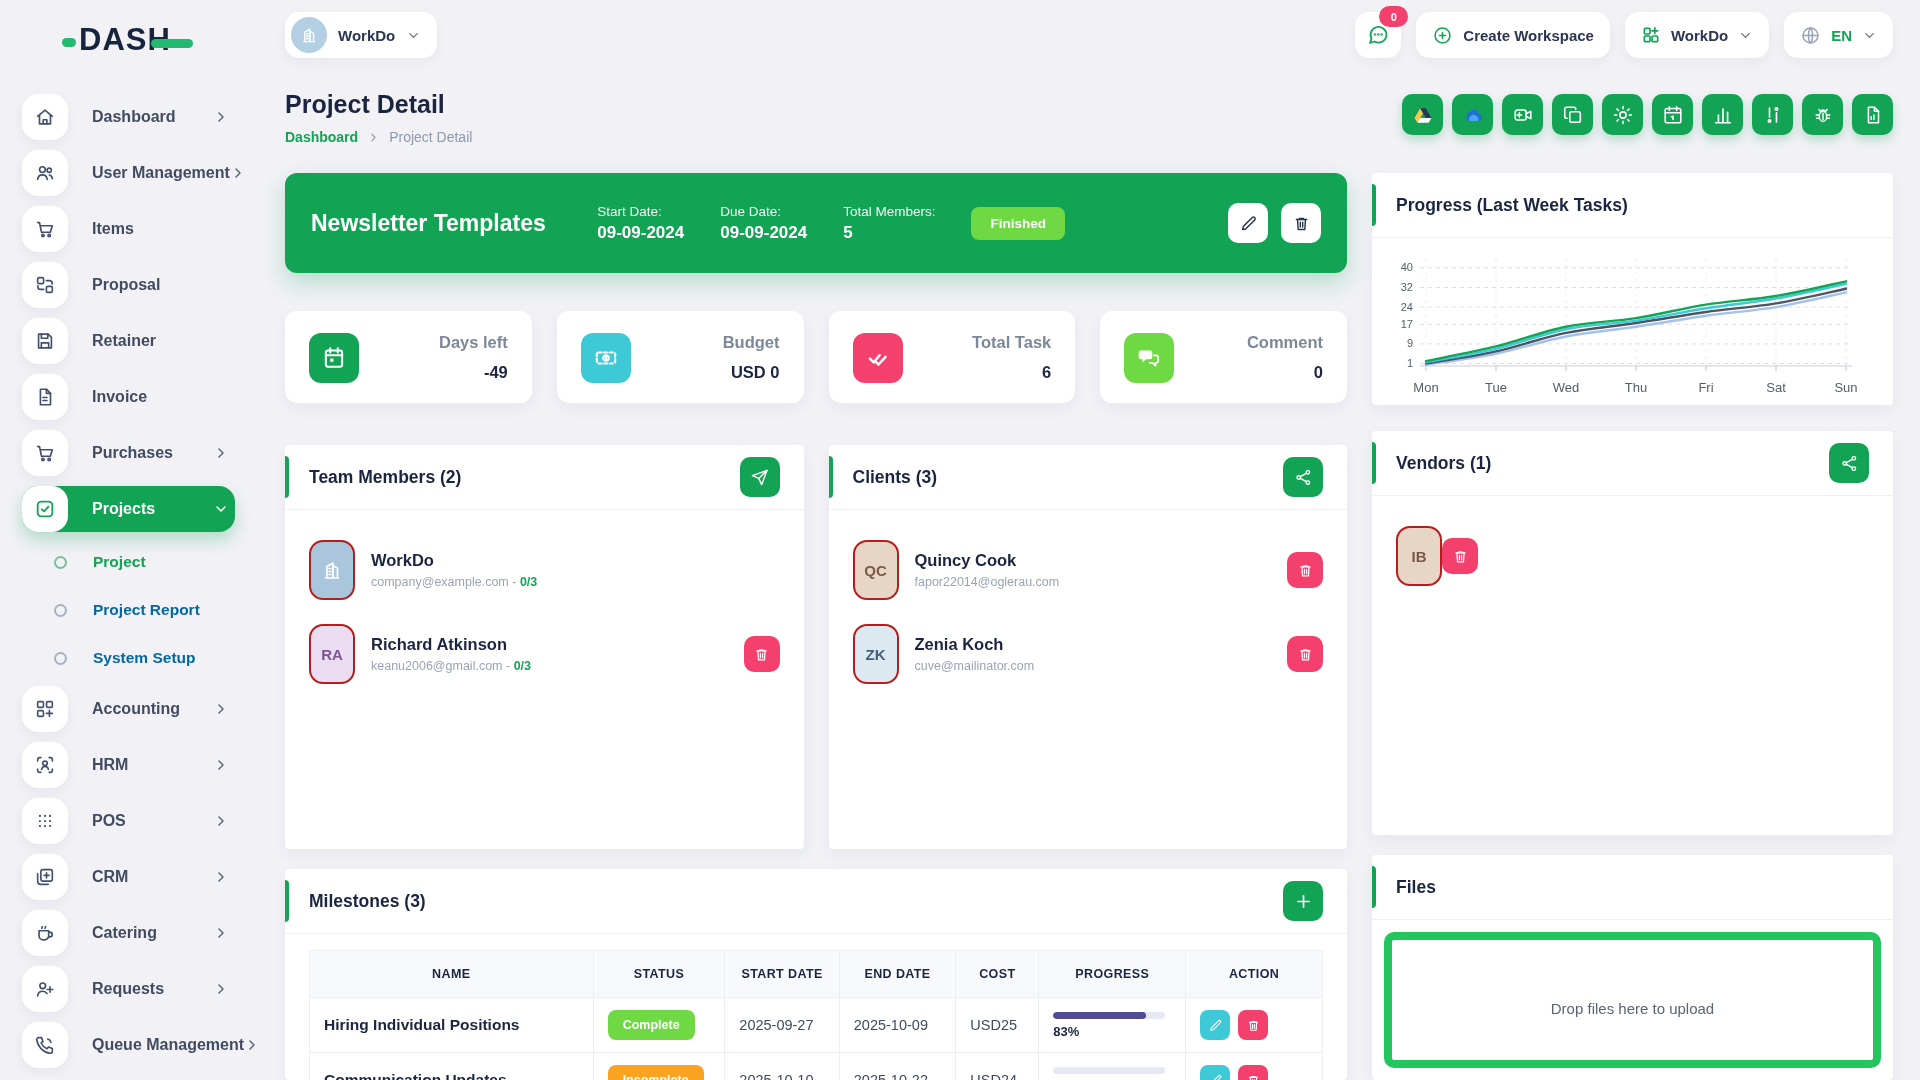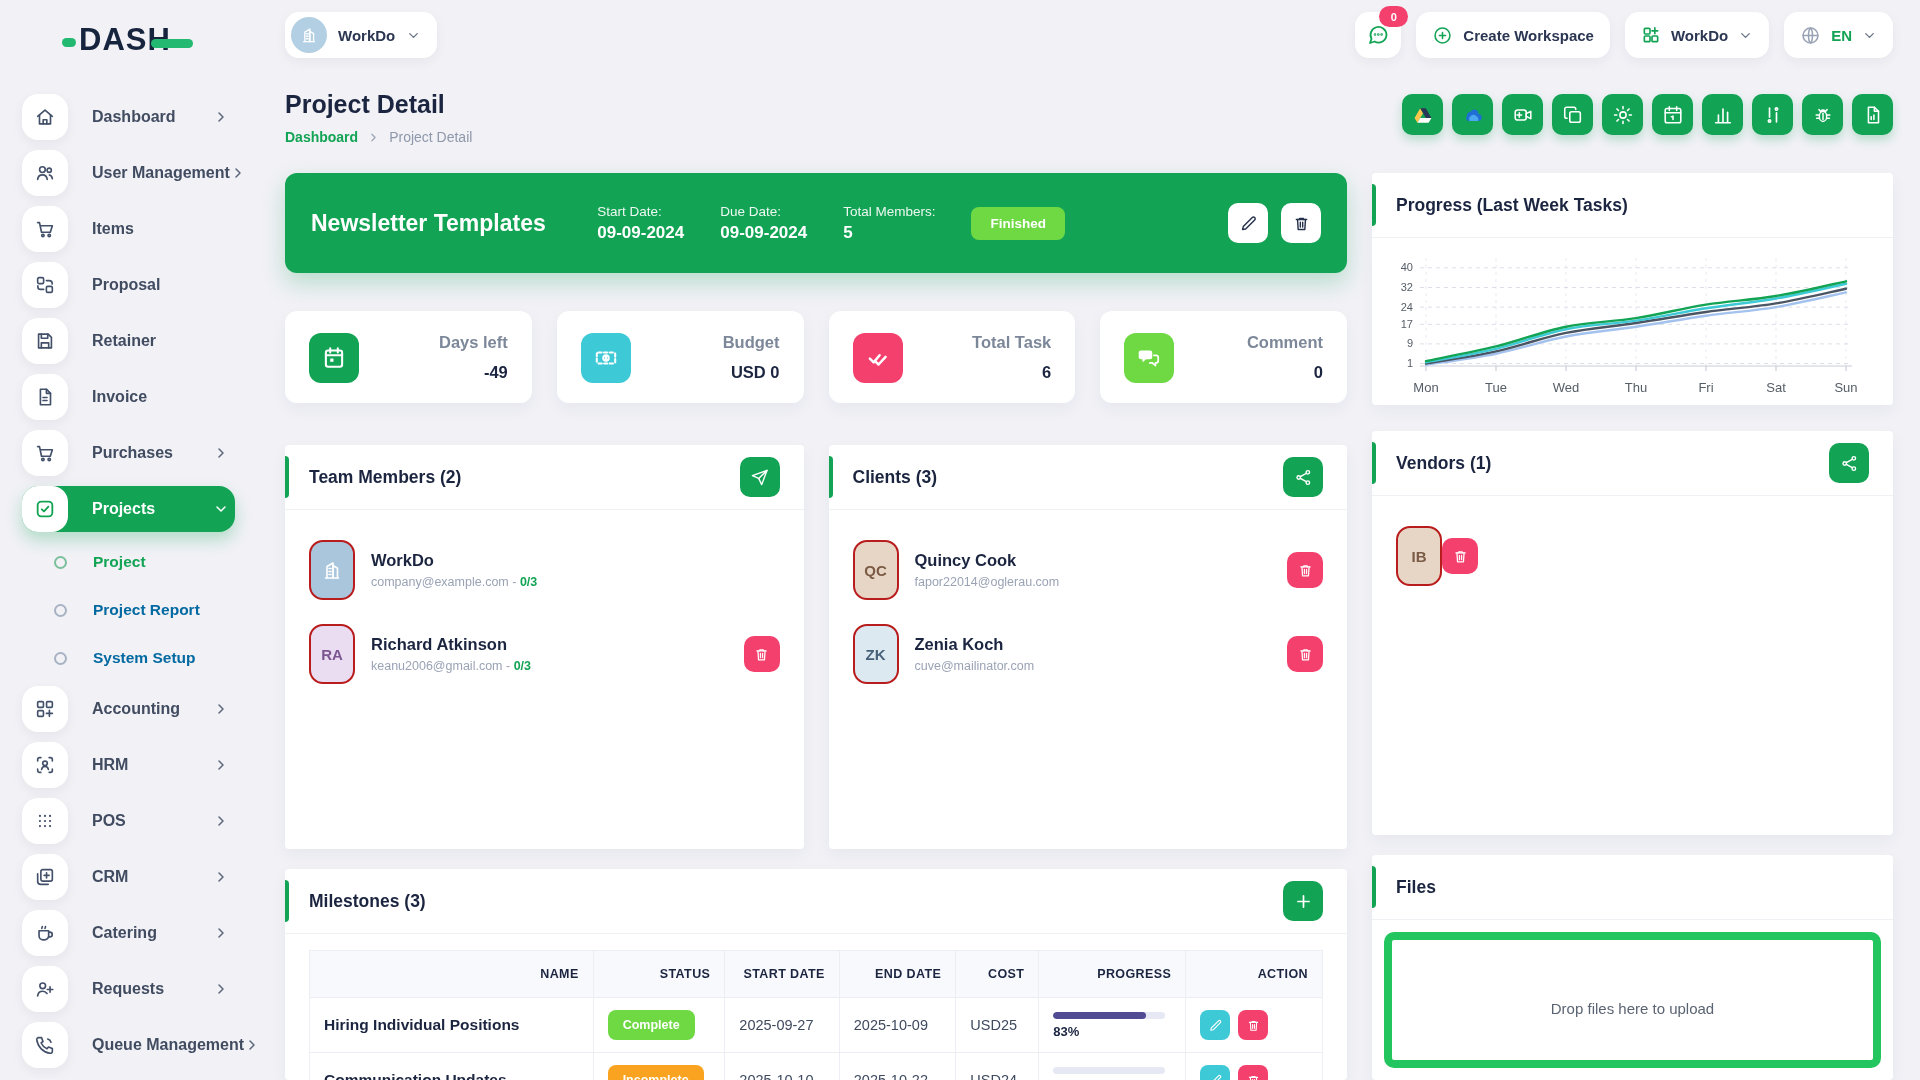--- a/index.html
+++ b/index.html
@@ -89,21 +89,21 @@
   .m-info{margin-left:16px;flex:1;min-width:0}
   .m-name{font-size:16.5px;font-weight:800;color:#1B2540}
   .m-email{font-size:12.5px;color:#9AA3B5;margin-top:5px}
   .m-ratio{color:#12A454;font-weight:700}
   .m-del{width:36px;height:36px;border-radius:10px;background:#F4406D;color:#fff;border:none;display:flex;align-items:center;justify-content:center;cursor:pointer;flex:none}
 
   
   .milestones{margin-top:20px;flex:1;display:flex;flex-direction:column}
   .table-wrap{padding:16px 24px 0}
   table.ms{width:100%;border-collapse:collapse;table-layout:fixed}
-  .ms th{background:#F8F9FD;font-size:12.5px;font-weight:800;color:#1B2540;text-transform:uppercase;letter-spacing:.4px;padding:16px 14px;text-align:right;border:1px solid #ECEEF4}
+  .ms th{background:#F8F9FD;font-size:12.5px;font-weight:800;color:#1B2540;text-transform:uppercase;letter-spacing:.4px;padding:16px 14px;text-align:center;border:1px solid #ECEEF4}
   .ms td{padding:12px 14px;border:1px solid #ECEEF4;font-size:14.5px;color:#3F4A5F;vertical-align:middle}
   .cell-name{font-size:15.5px;font-weight:700;color:#1B2540}
   .badge{display:inline-block;border-radius:8px;color:#fff;font-size:12.5px;font-weight:700;padding:8px 15px;white-space:nowrap}
   .pbar{width:112px;height:7px;border-radius:4px;background:#E6E9F4;overflow:hidden}
   .pfill{height:100%;border-radius:4px;background:#514B94}
   .ptext{font-size:13px;font-weight:600;color:#1B2540;margin-top:5px}
   .act{width:30px;height:30px;border-radius:8px;color:#fff;border:none;display:inline-flex;align-items:center;justify-content:center;margin-right:8px;cursor:pointer}
   .act.edit{background:#3EC9D6}
   .act.del{background:#F4406D}
 

